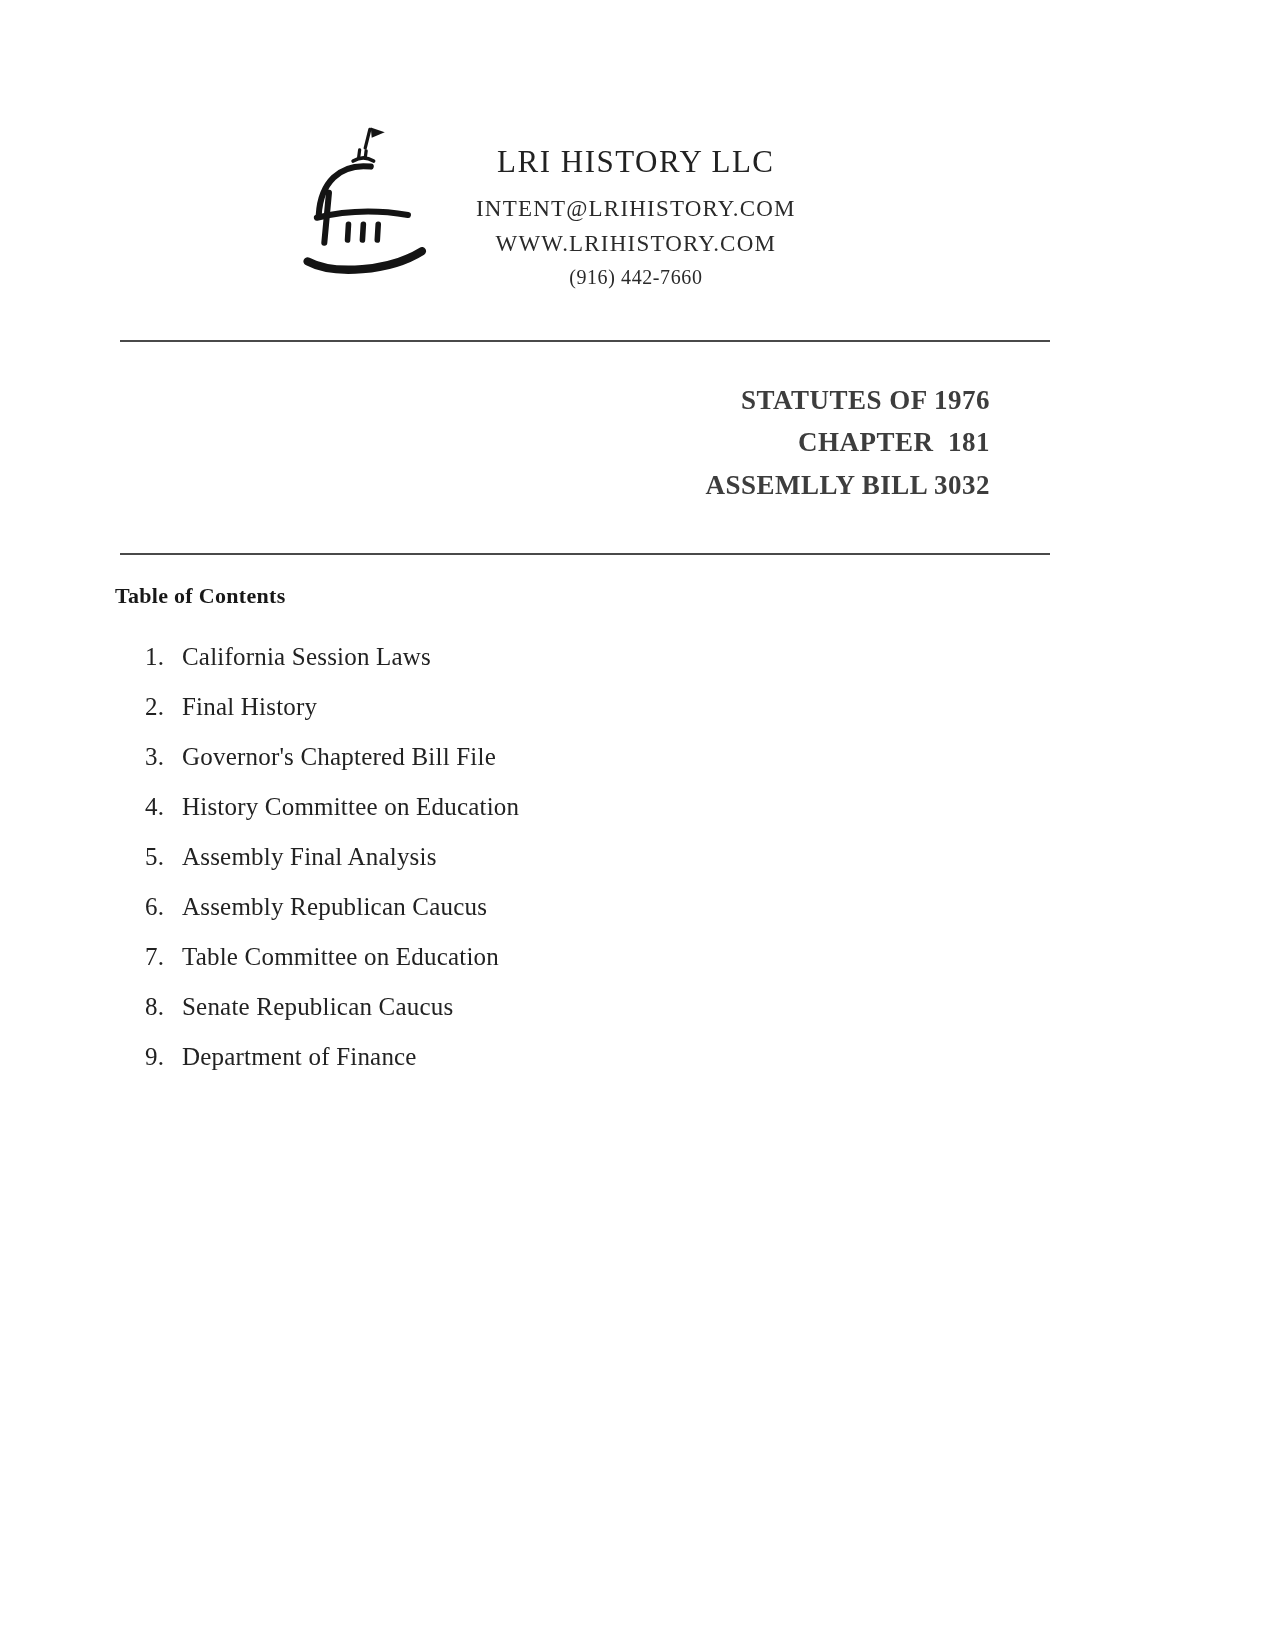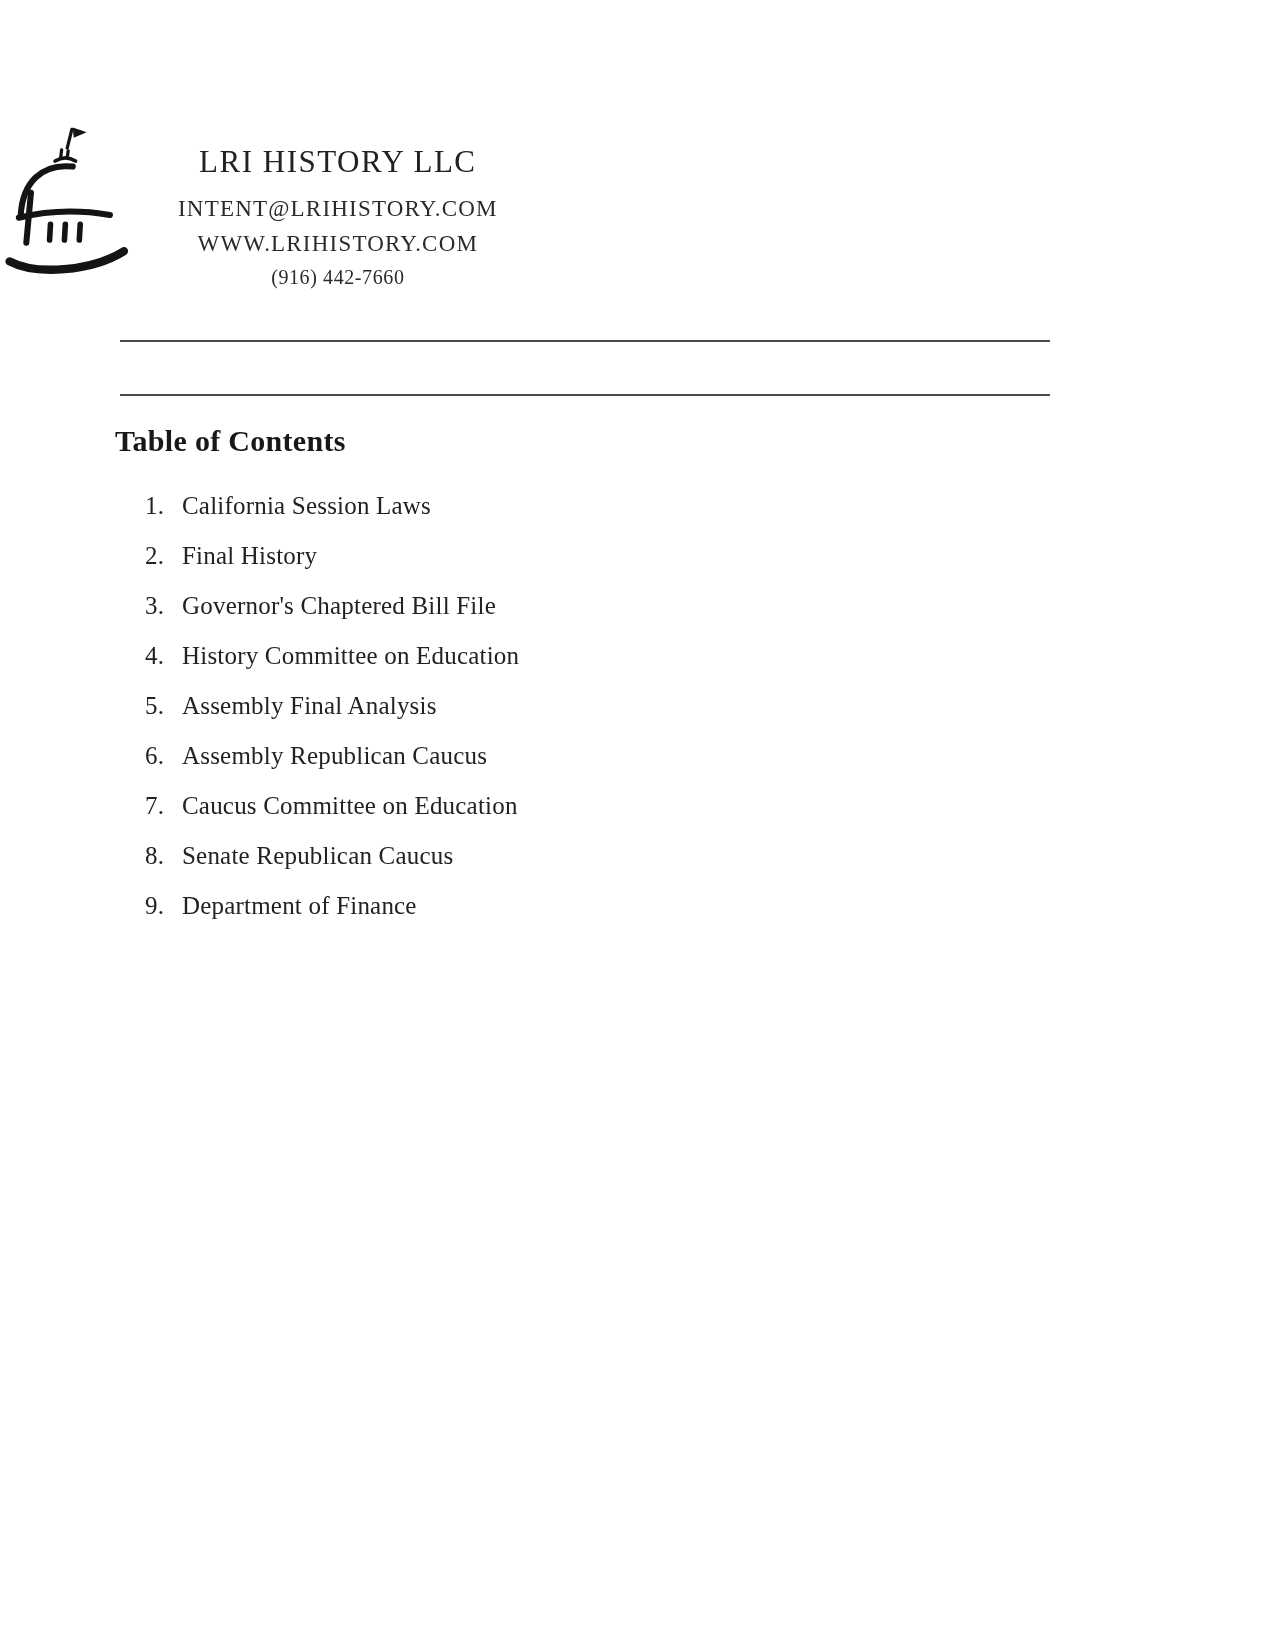--- a/index.html
+++ b/index.html
@@ -19,20 +19,21 @@
     position: relative;
     width: 1276px;
     height: 1651px;
     background: #ffffff;
   }
   
   .letterhead {
     display: flex;
     align-items: flex-start;
     padding-top: 122px;
+    padding-left: 298px;
   }
   .logo-wrap {
     width: 140px;
     height: 158px;
     flex: 0 0 auto;
   }
   .contact-block {
     margin-left: 38px;
     padding-top: 22px;
     text-align: center;
@@ -79,21 +80,21 @@
     line-height: 1.2;
     margin-bottom: 10px;
     white-space: pre;
   }
   
   .toc {
     margin-top: 28px;
     margin-left: 115px;
   }
   .toc-title {
-    font-size: 30px;
+    font-size: 22px;
     font-weight: bold;
     color: #181818;
     margin: 0 0 34px 0;
     letter-spacing: 0.3px;
   }
   .toc-list {
     list-style: none;
     margin: 0;
     padding: 0 0 0 30px;
   }
@@ -146,20 +147,25 @@
     <div class="contact-block">
       <div class="company-name">LRI HISTORY LLC</div>
       <div class="contact-line">INTENT@LRIHISTORY.COM</div>
       <div class="contact-line">WWW.LRIHISTORY.COM</div>
       <div class="contact-line phone">(916) 442-7660</div>
     </div>
   </header>
 
   <hr class="rule rule-top">
 
+  <section class="statute-block">
+    <div class="statute-line">STATUTES OF 1976</div>
+    <div class="statute-line">CHAPTER  181</div>
+    <div class="statute-line">ASSEMLLY BILL 3032</div>
+  </section>
 
   <hr class="rule rule-bottom">
 
   <section class="toc">
     <h1 class="toc-title">Table of Contents</h1>
     <ol class="toc-list">
       <li class="toc-item">
         <span class="toc-num">1.</span>
         <span class="toc-label">California Session Laws</span>
       </li>
@@ -178,21 +184,21 @@
       <li class="toc-item">
         <span class="toc-num">5.</span>
         <span class="toc-label">Assembly Final Analysis</span>
       </li>
       <li class="toc-item">
         <span class="toc-num">6.</span>
         <span class="toc-label">Assembly Republican Caucus</span>
       </li>
       <li class="toc-item">
         <span class="toc-num">7.</span>
-        <span class="toc-label">Caucus Committee on Education</span>
+        <span class="toc-label">Table Committee on Education</span>
       </li>
       <li class="toc-item">
         <span class="toc-num">8.</span>
         <span class="toc-label">Senate Republican Caucus</span>
       </li>
       <li class="toc-item">
         <span class="toc-num">9.</span>
         <span class="toc-label">Department of Finance</span>
       </li>
     </ol>

